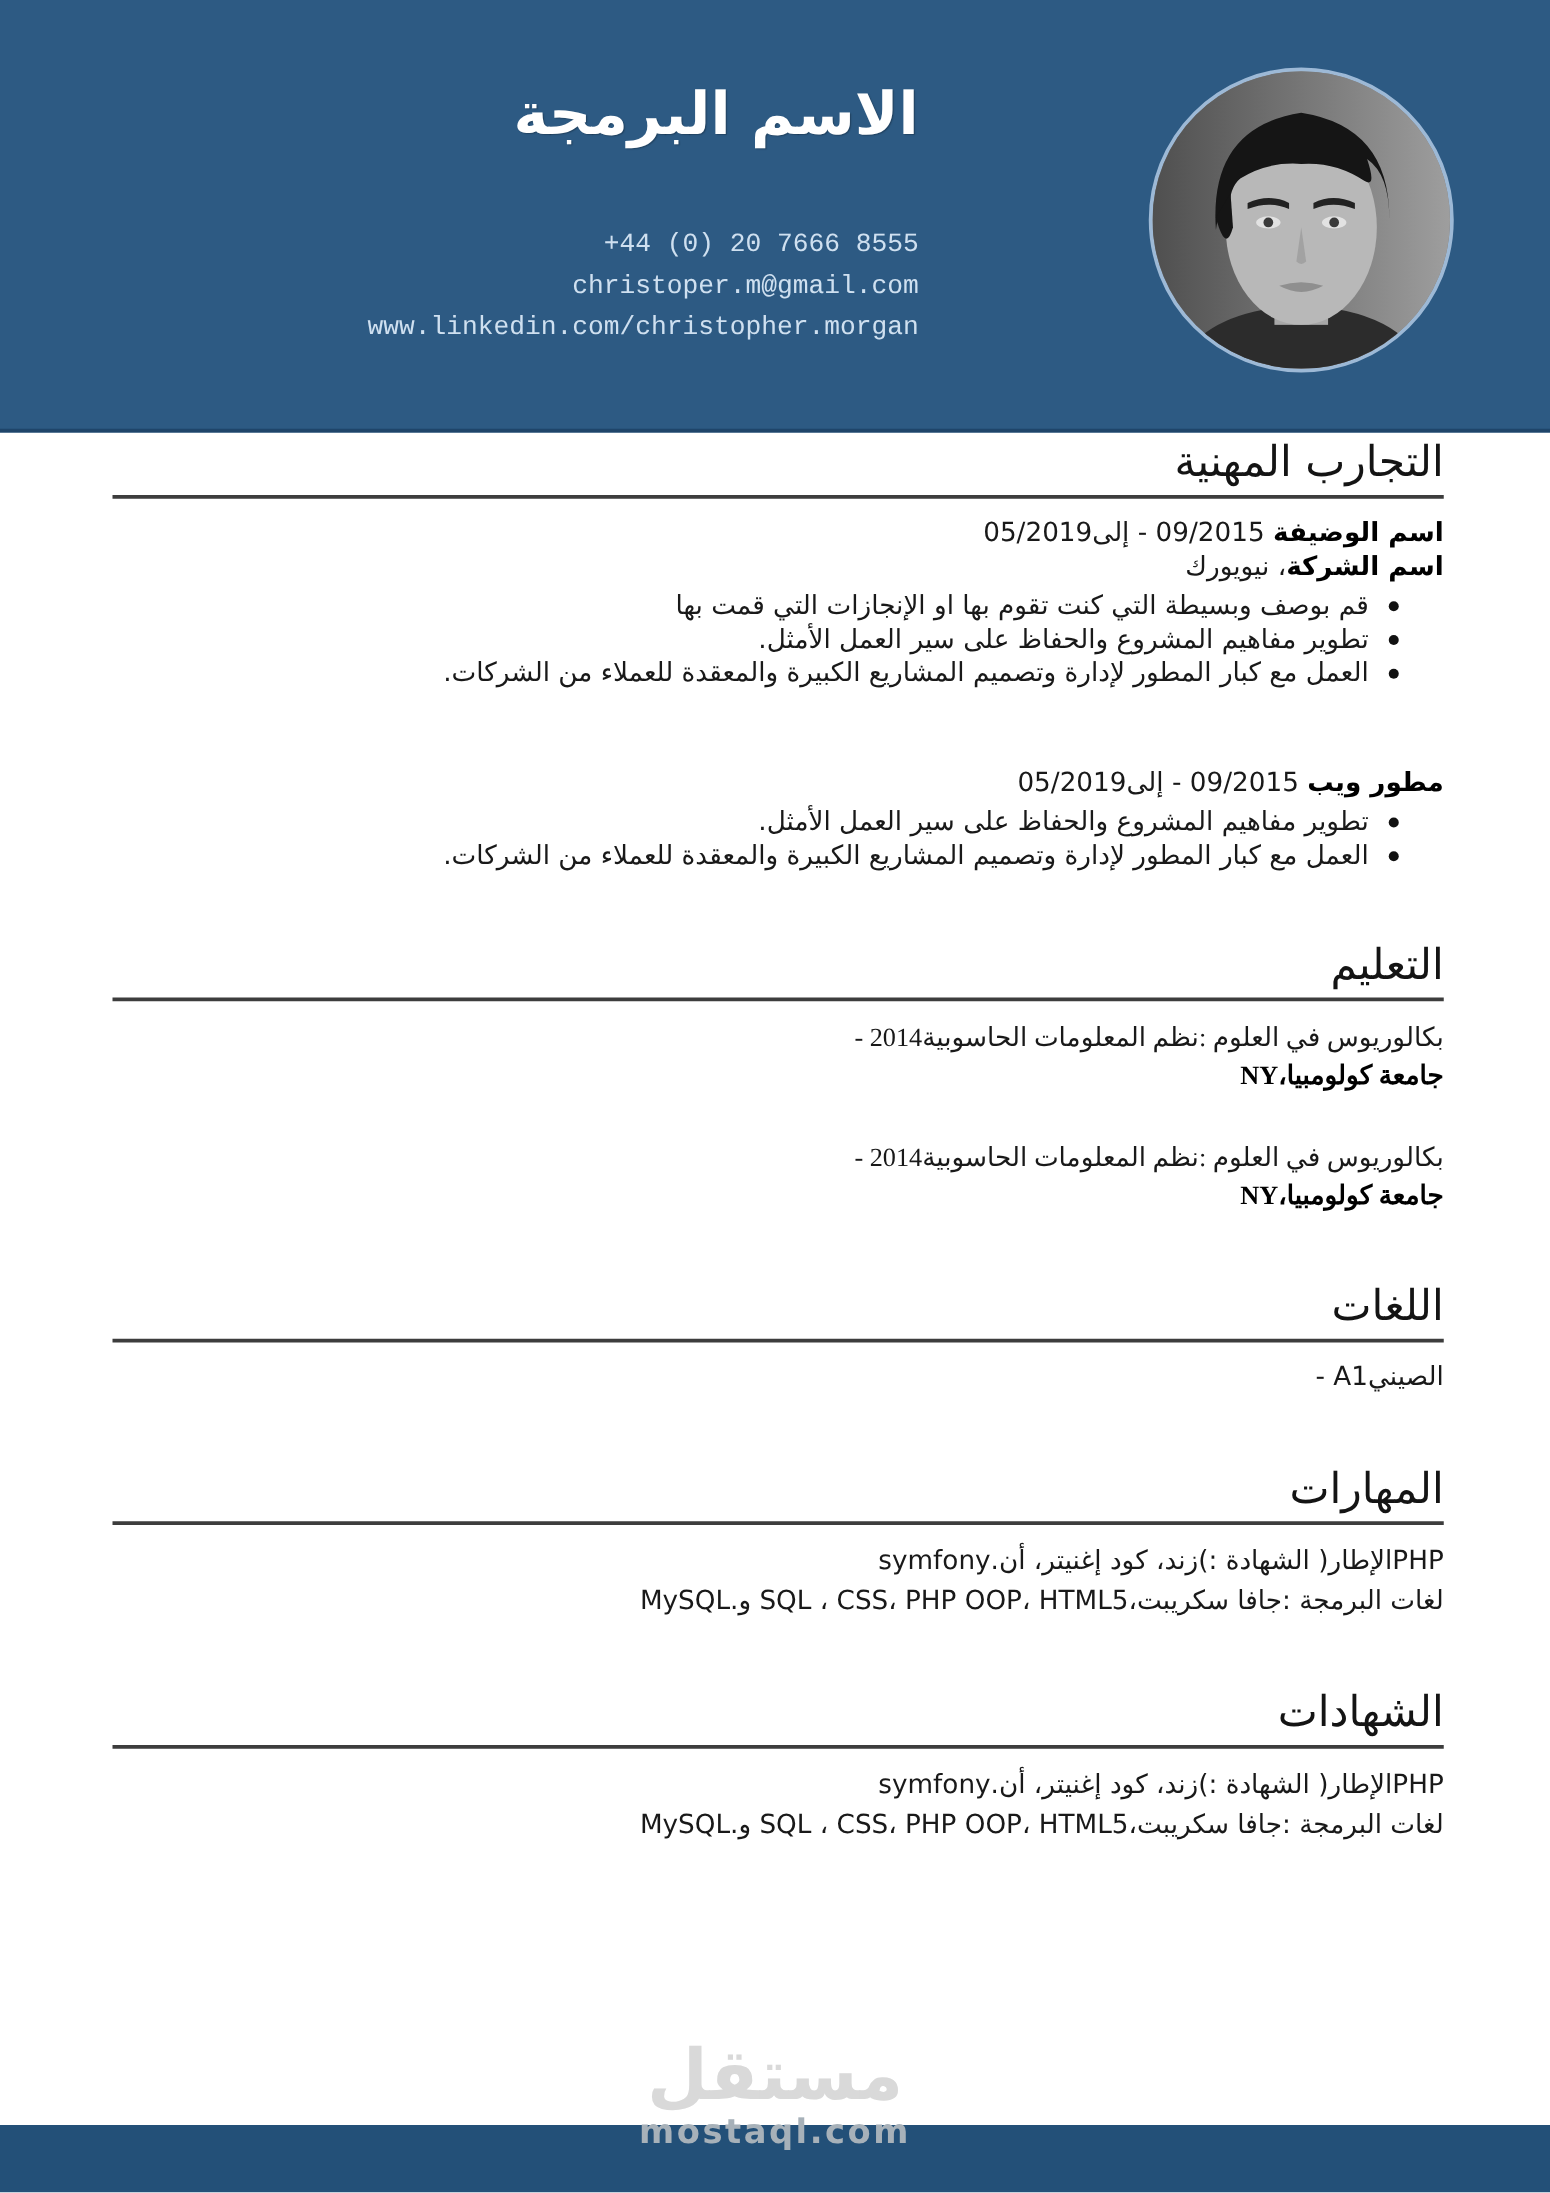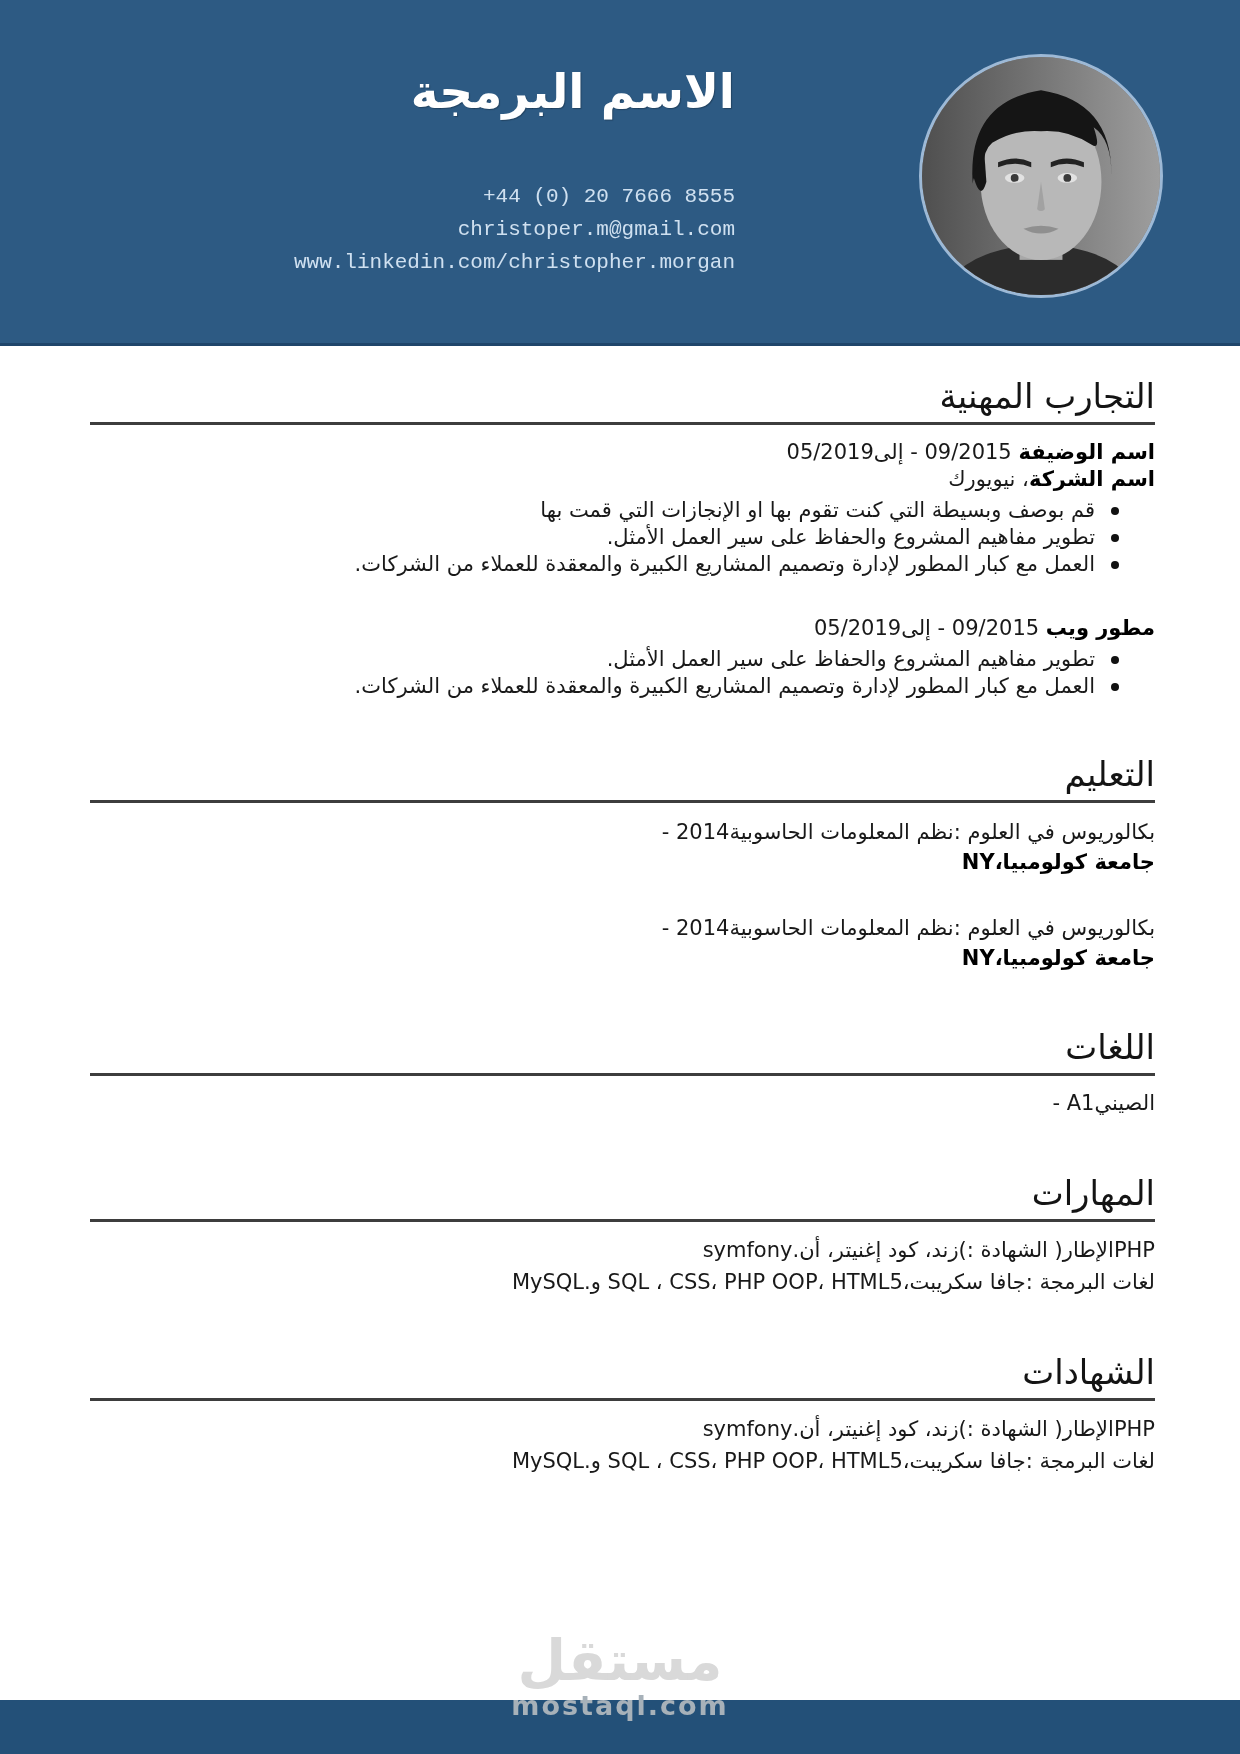--- a/index.html
+++ b/index.html
@@ -30,29 +30,29 @@
   .photo-wrap svg{display:block;width:100%;height:100%;}
   
   .content{
     position:absolute;left:90px;top:346px;width:1065px;direction:rtl;
   }
   .section-title{
     font-size:34px;color:#141414;text-align:right;line-height:48px;
     letter-spacing:0;
   }
   .rule{height:3px;background:#3d3d3d;margin-top:2px;}
-  .sec-experience{padding-top:26px;}
+  .sec-experience{}
   .sec{margin-top:50px;}
   .job{margin-top:14px;font-size:21px;line-height:27px;text-align:right;}
-  .job.second{margin-top:37px;}
+  .job.second{margin-top:61px;}
   .b{font-weight:bold;color:#000;}
   .bullets{margin-top:4px;}
   .bullet{display:flex;direction:rtl;padding-right:36px;line-height:27px;font-size:21px;}
   .dot{flex:0 0 8px;width:8px;height:8px;border-radius:50%;background:#111;margin-top:10px;margin-left:16px;}
-  .entry{margin-top:14px;font-size:21px;line-height:30px;text-align:right;}
+  .entry{margin-top:14px;font-size:21px;line-height:30px;text-align:right;font-family:Liberation Serif, serif;}
   .entry.second{margin-top:36px;}
   .lang-line{font-size:21px;line-height:31px;text-align:right;}
   .skill-line{font-size:21px;line-height:32px;text-align:right;}
   .first-pad{margin-top:12px;}
   
   .footer-band{
     position:absolute;left:0;bottom:0;width:1240px;height:54px;background:#235078;
   }
   .watermark{
     position:absolute;left:0;top:1632px;width:1240px;text-align:center;z-index:5;

